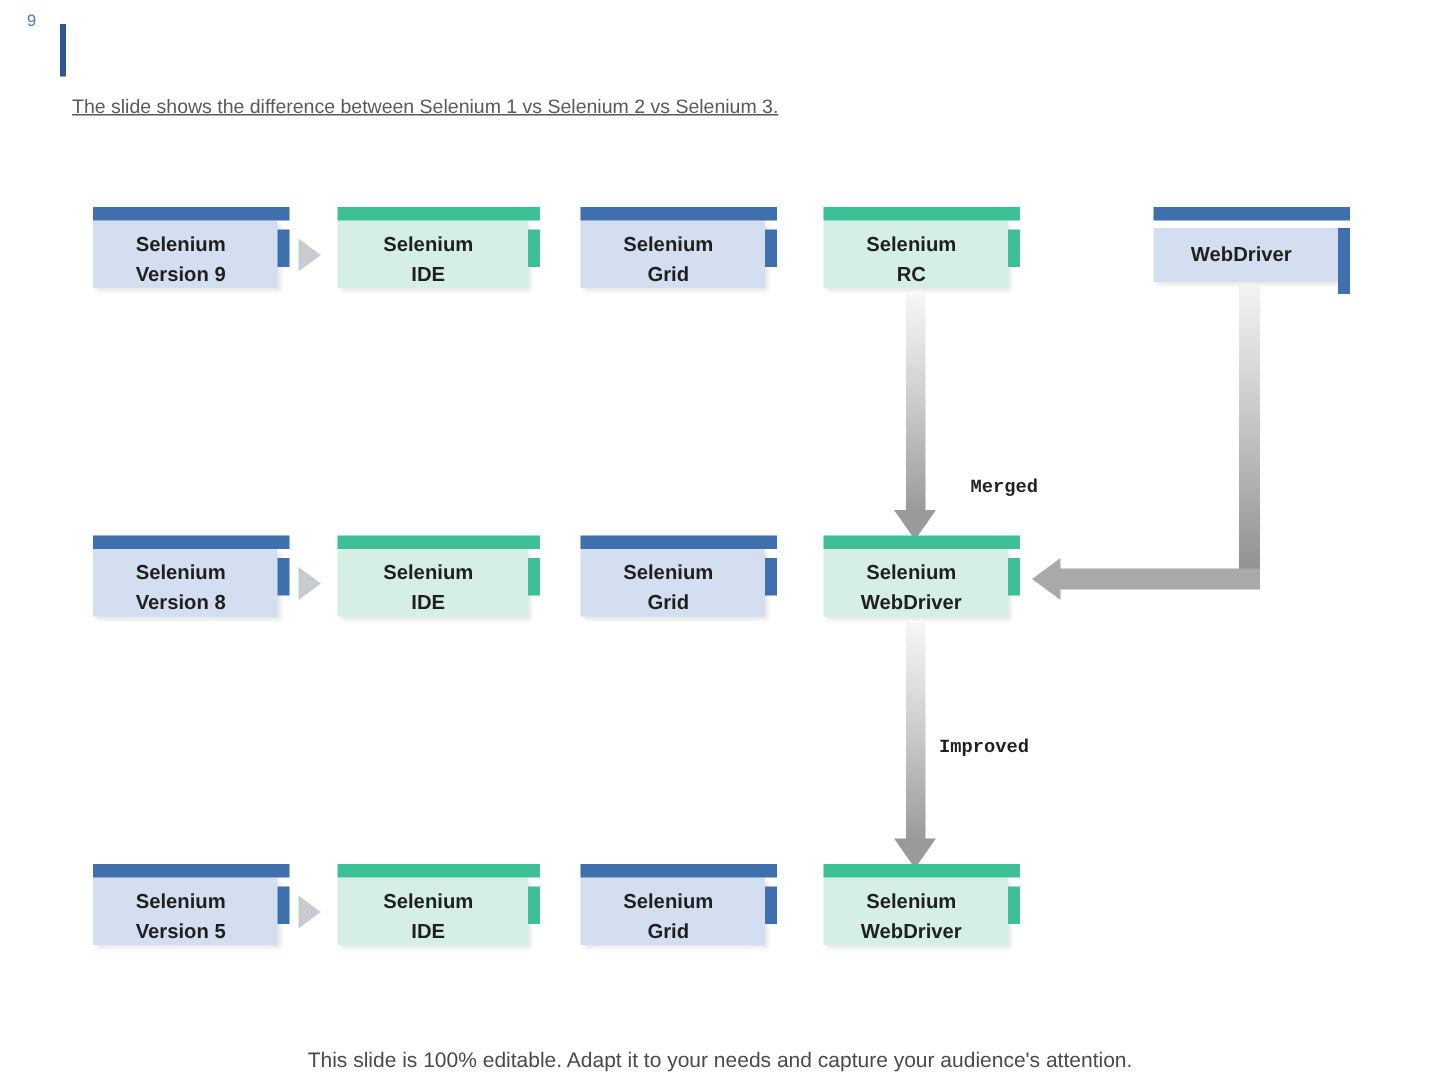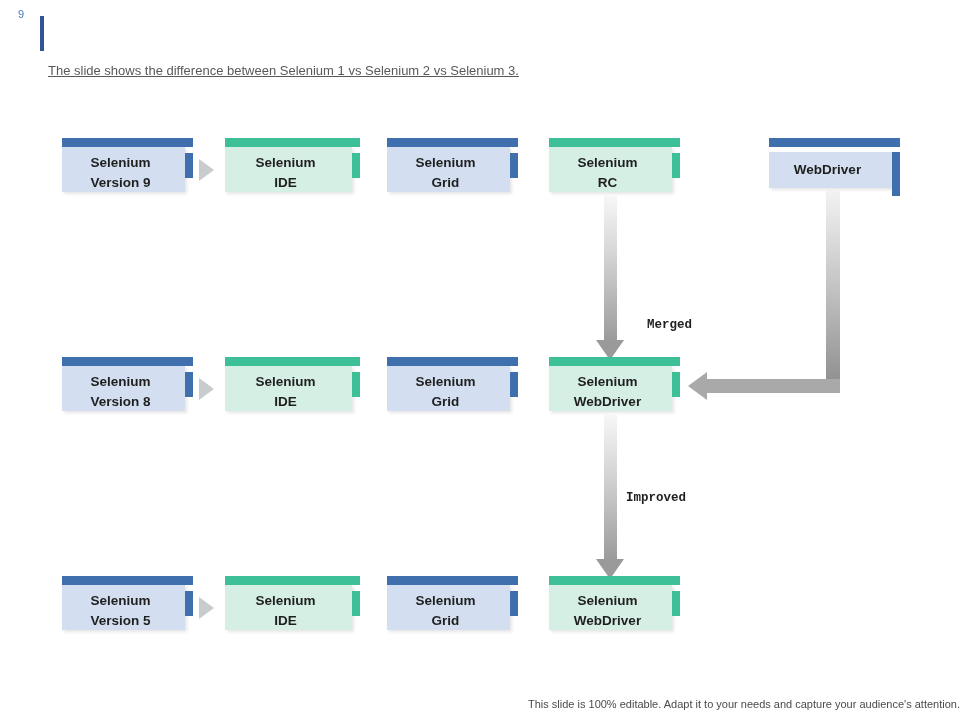--- a/index.html
+++ b/index.html
@@ -101,21 +101,21 @@
   
   .conn-label {
     position: absolute; font-size: 12.5px; font-weight: bold; color: #1f1f1f;
     white-space: nowrap;
     font-family: Liberation Mono, monospace;
   }
 
   
   .footer {
     position: absolute; left: 0; right: 0; top: 698px;
-    text-align: right; font-size: 11px; color: #4a4a4a;
+    text-align: center; font-size: 14px; color: #4a4a4a;
   }
 </style>
 </head>
 <body>
 
 <div class="slide">
 
   <div class="page-num">9</div>
   <div class="title-rule"></div>
   <div class="subtitle">The slide shows the difference between Selenium 1 vs Selenium 2 vs Selenium 3.</div>

